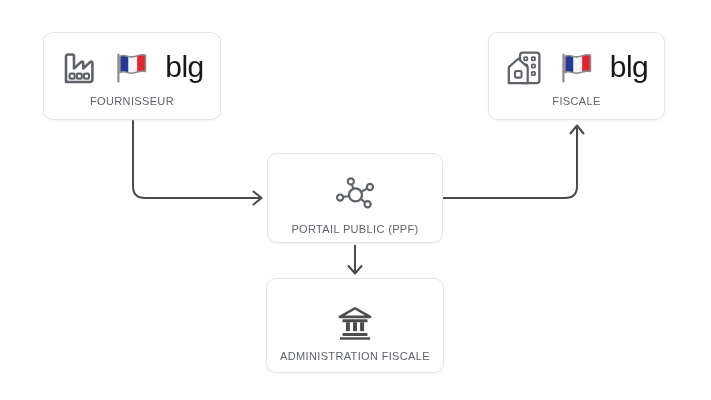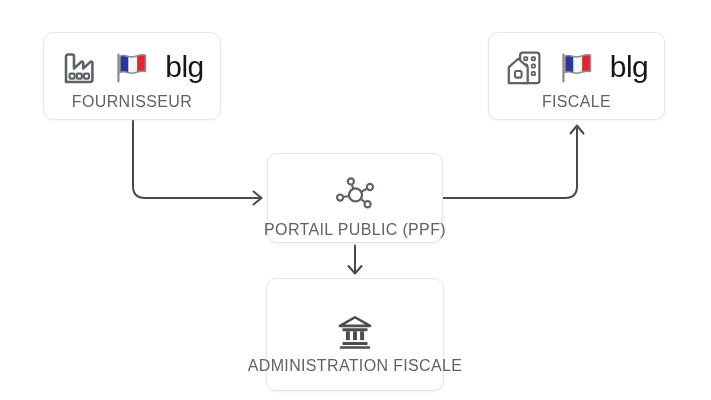--- a/index.html
+++ b/index.html
@@ -29,30 +29,30 @@
     box-shadow: 0 1px 3px rgba(0,0,0,0.05);
     display: flex;
     flex-direction: column;
     align-items: center;
     justify-content: center;
     box-sizing: border-box;
   }
   .node-fournisseur { left: 43px;  top: 32px;  width: 178px; height: 88px; gap: 10px; }
   .node-acheteur    { left: 488px; top: 32px;  width: 177px; height: 88px; gap: 10px; }
   .node-ppf         { left: 267px; top: 153px; width: 176px; height: 90px; gap: 10px; padding-top: 12px; }
-  .node-admin       { left: 266px; top: 278px; width: 178px; height: 113px; gap: 10px; padding-top: 12px; }
+  .node-admin       { left: 266px; top: 278px; width: 178px; height: 95px; gap: 10px; padding-top: 12px; }
   .icons-row {
     display: flex;
     align-items: flex-end;
     justify-content: center;
     gap: 14px;
     height: 40px;
   }
   .node-label {
-    font-size: 16px;
+    font-size: 11px;
     line-height: 13px;
     color: #5f6368;
     letter-spacing: 0.35px;
     white-space: nowrap;
   }
   .logo-text {
     font-size: 30px;
     line-height: 32px;
     color: #17171a;
     letter-spacing: -0.5px;

